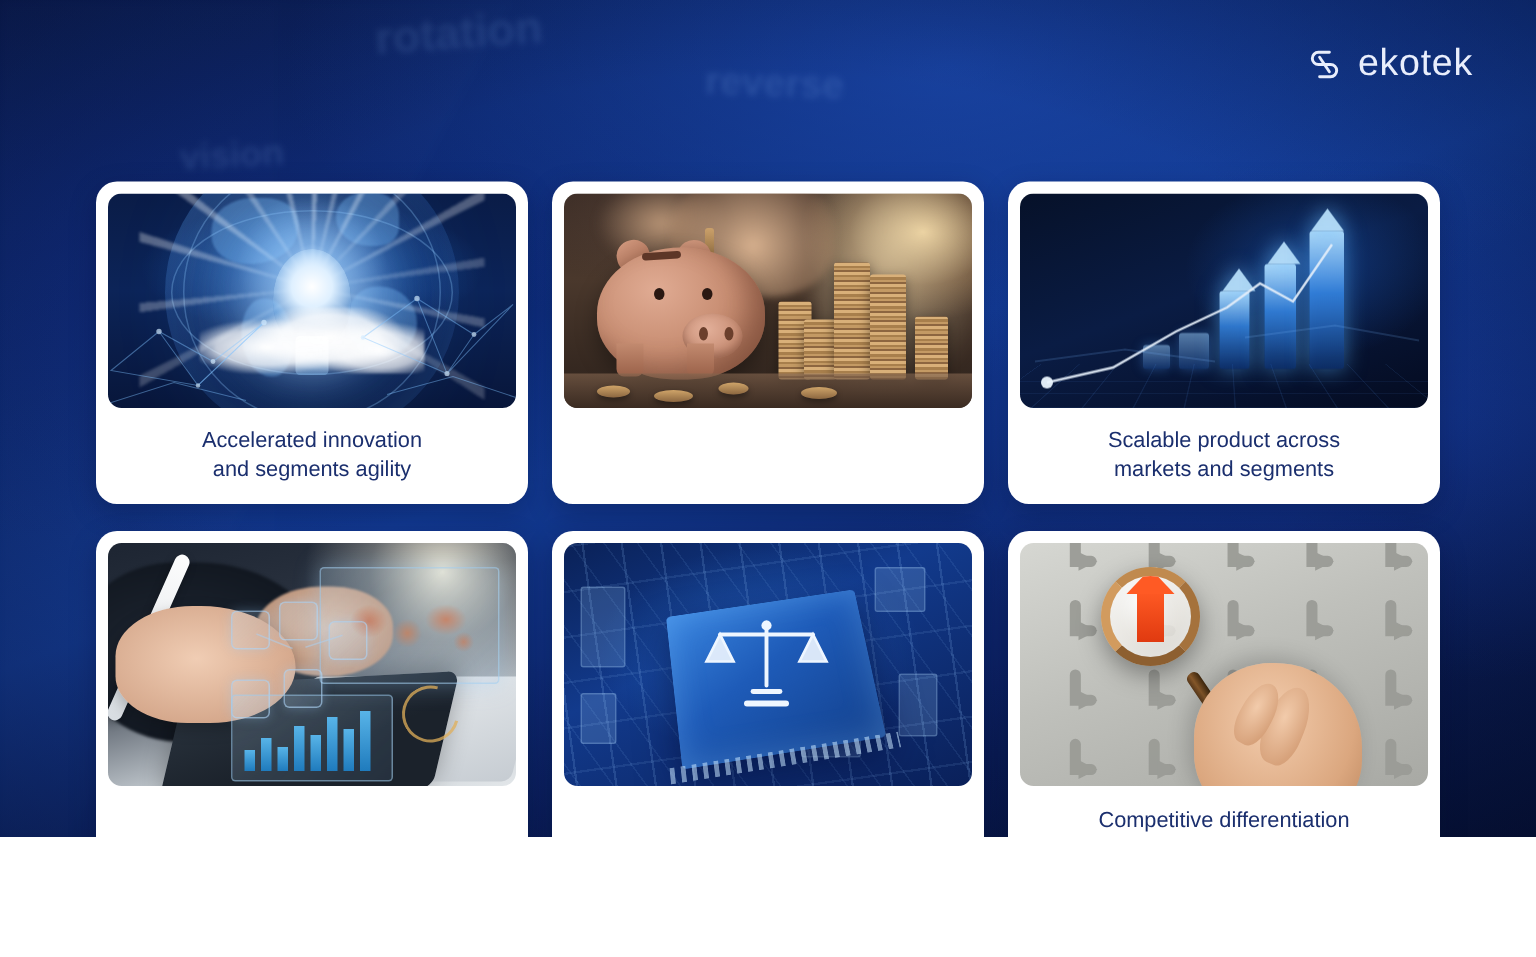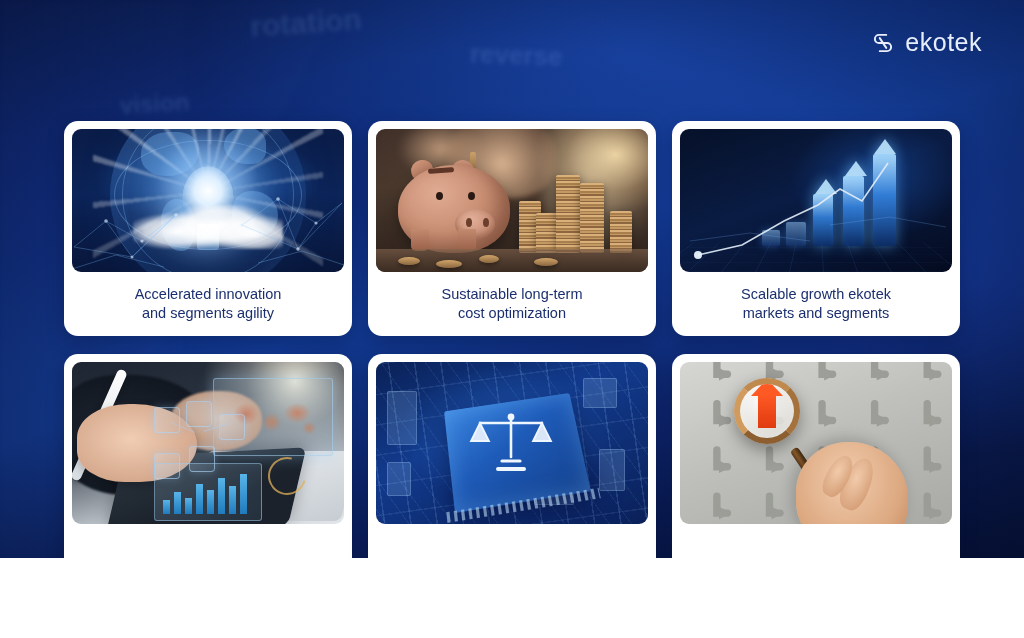--- a/index.html
+++ b/index.html
@@ -599,26 +599,20 @@
           <div class="coin-stack s3"></div>
           <div class="coin-stack s4"></div>
           <div class="coin-stack s5"></div>
           <div class="table-surface"></div>
           <div class="loose-coin" style="left:8%;  width:22px;"></div>
           <div class="loose-coin" style="left:22%; width:26px; bottom:3%;"></div>
           <div class="loose-coin" style="left:38%; width:20px; bottom:6%;"></div>
           <div class="loose-coin" style="left:58%; width:24px; bottom:4%;"></div>
         </div>
       </div>
-      <div class="card-caption">
-        <span>
-          <span>Sustainable long-term</span><br>
-          <span>cost optimization</span>
-        </span>
-      </div>
     </div>
 
     <div class="card row1">
       <div class="card-media">
         <div class="art-growth">
           <div class="floor-grid"></div>
           <div class="bar cube" style="left:30%; width:18px; height:16px;"></div>
           <div class="bar cube" style="left:39%; width:20px; height:24px;"></div>
           <div class="bar" style="left:49%; width:20px; height:52px;"></div>
           <div class="arrowhead" style="left:49.5%; bottom:calc(18% + 52px);"></div>
@@ -631,21 +625,21 @@
             <circle cx="18" cy="126" r="4" fill="rgba(235,245,255,.95)"></circle>
             <g stroke="rgba(120,180,250,.35)" stroke-width=".7" fill="none">
               <path d="M10 112 L70 104 L130 112"></path>
               <path d="M150 96 L210 88 L266 98"></path>
             </g>
           </svg>
         </div>
       </div>
       <div class="card-caption">
         <span>
-          <span>Scalable growth ekotek</span><br>
+          <span>Scalable product across</span><br>
           <span>markets and segments</span>
         </span>
       </div>
     </div>
 
     <div class="card row2">
       <div class="card-media">
         <div class="art-tablet">
           <div class="arm"></div>
           <div class="laptop-body"></div>
@@ -744,16 +738,19 @@
           </svg>
           <div class="handle"></div>
           <div class="lens">
             <div class="red-arrow"></div>
           </div>
           <div class="mag-hand"></div>
           <div class="finger" style="right:30%; bottom:8%;  width:26px; height:54px; transform:rotate(22deg);"></div>
           <div class="finger" style="right:38%; bottom:16%; width:22px; height:44px; transform:rotate(28deg);"></div>
         </div>
       </div>
+      <div class="card-caption">
+        <span>Competitive differentiation</span>
+      </div>
     </div>
 
   </div>
 </div>
 
 </body></html>

